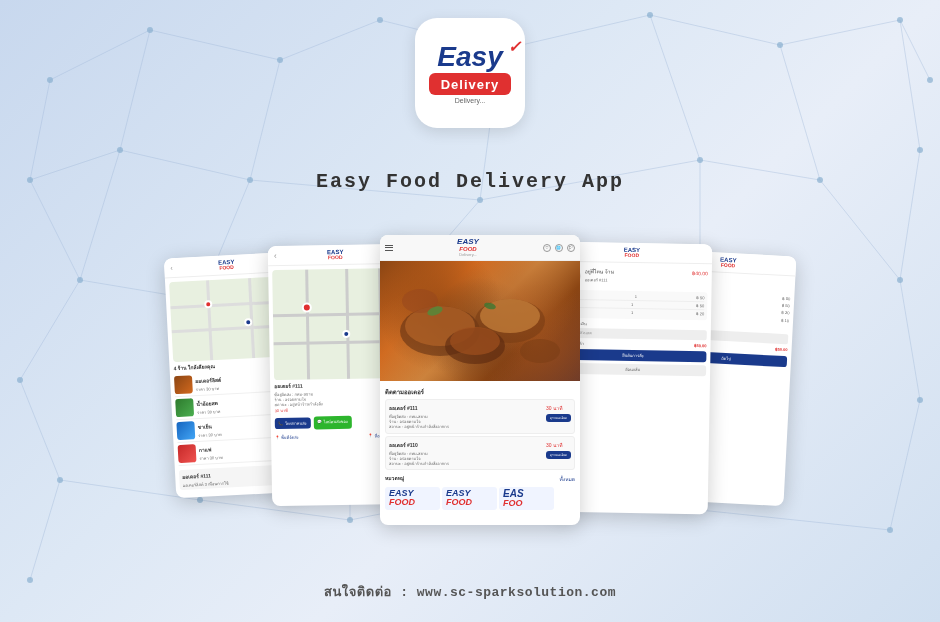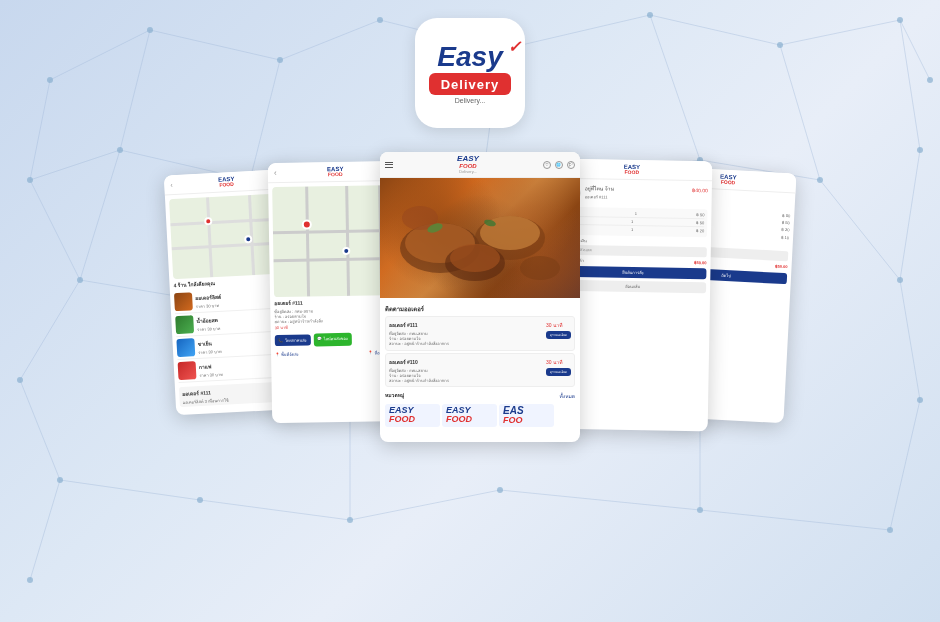--- a/index.html
+++ b/index.html
@@ -31,20 +31,21 @@
     
     .content {
       position: relative;
       z-index: 2;
       width: 100%;
       height: 100%;
       display: flex;
       flex-direction: column;
       align-items: center;
       padding-top: 18px;
+      gap: 28px;
     }
 
     
     .logo-container {
       background: white;
       border-radius: 22px;
       width: 110px;
       height: 110px;
       display: flex;
       align-items: center;
@@ -429,20 +430,21 @@
       <div style="font-size:28px; font-weight:900; color:#1a3a8c; font-style:italic; line-height:1; position:relative;">
         E<span style="color:#1a3a8c;">as</span>y<span style="color:#e03030; font-size:16px; position:absolute; top:-4px; right:-10px;">✓</span>
       </div>
       <div class="logo-delivery-bar">
         <span class="logo-delivery-text">Delivery</span>
       </div>
       <div class="logo-sub">Delivery...</div>
     </div>
   </div>
 
+  <div class="tagline-main">Easy Food Delivery App</div>
 
   <div class="screenshots">
 
     <div class="phone-screen screen-1">
       <div class="screen-header">
         <span style="font-size:7px; color:#999;">‹</span>
         <div style="text-align:center;">
           <div style="font-size:6px; font-weight:900; color:#1a3a8c; line-height:1;">EASY</div>
           <div style="font-size:5px; font-weight:900; color:#e03030; line-height:1;">FOOD</div>
         </div>
@@ -723,14 +725,18 @@
         <div style="display:flex; justify-content:space-between; margin-bottom:4px;">
           <span class="screen-text-xs">ยอดรวมสินค้า</span>
           <span class="screen-text-xs" style="color:#e03030; font-weight:bold;">฿50.00</span>
         </div>
         <div class="screen-btn" style="display:block; text-align:center; margin-bottom:3px;">ถัดไป</div>
       </div>
     </div>
 
   </div>
 
+  <div class="footer">
+    <span>สนใจติดต่อ : </span>
+    <span>www.sc-sparksolution.com</span>
+  </div>
 
 </div>
 
 </body></html>

